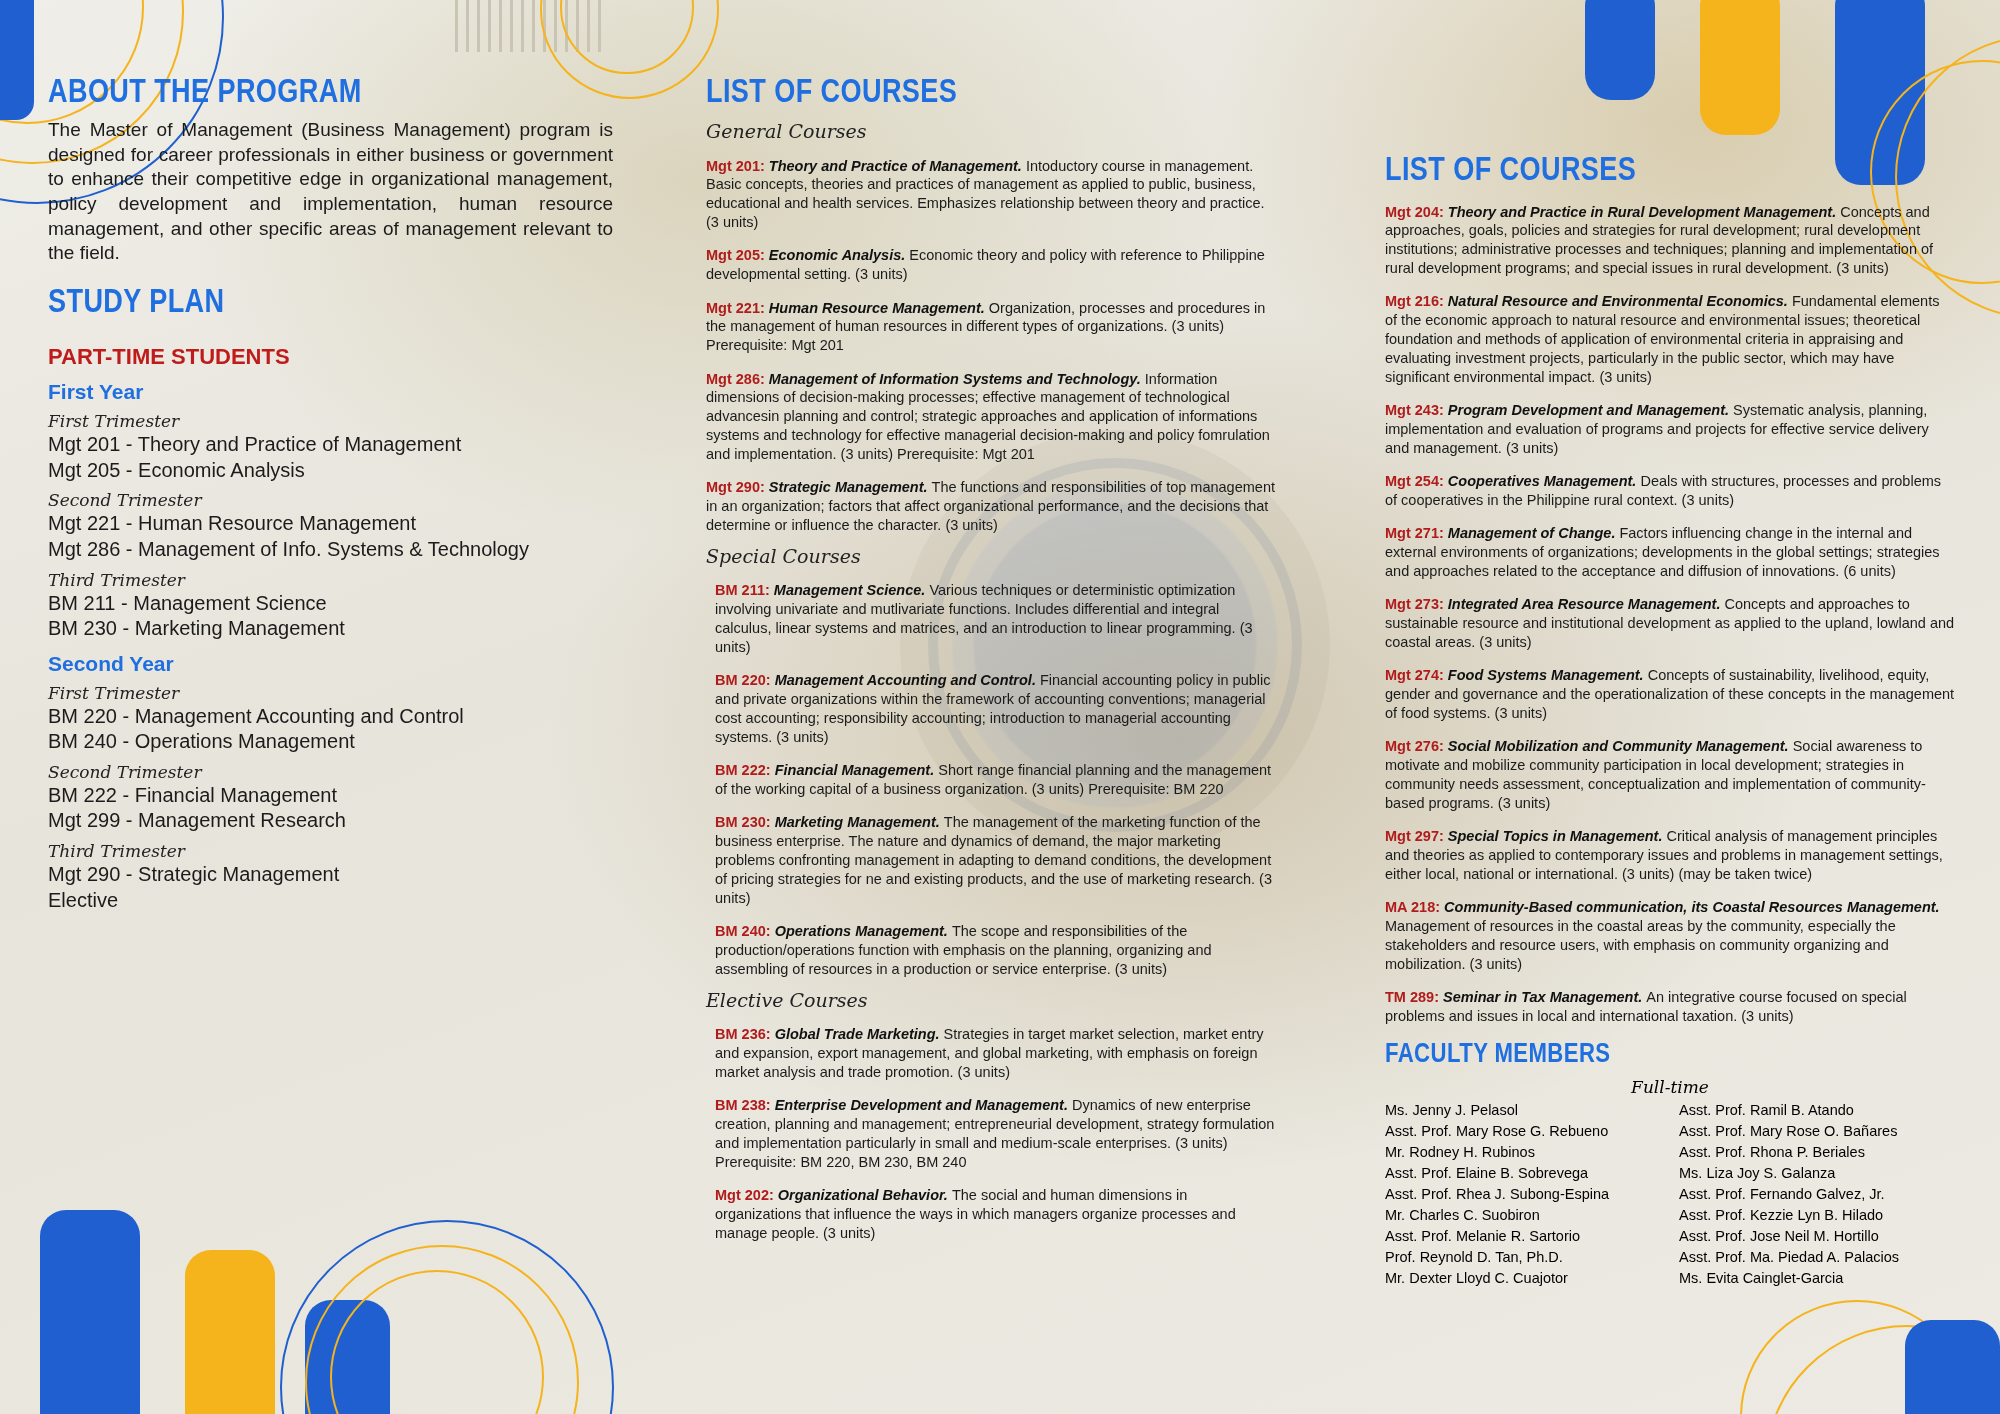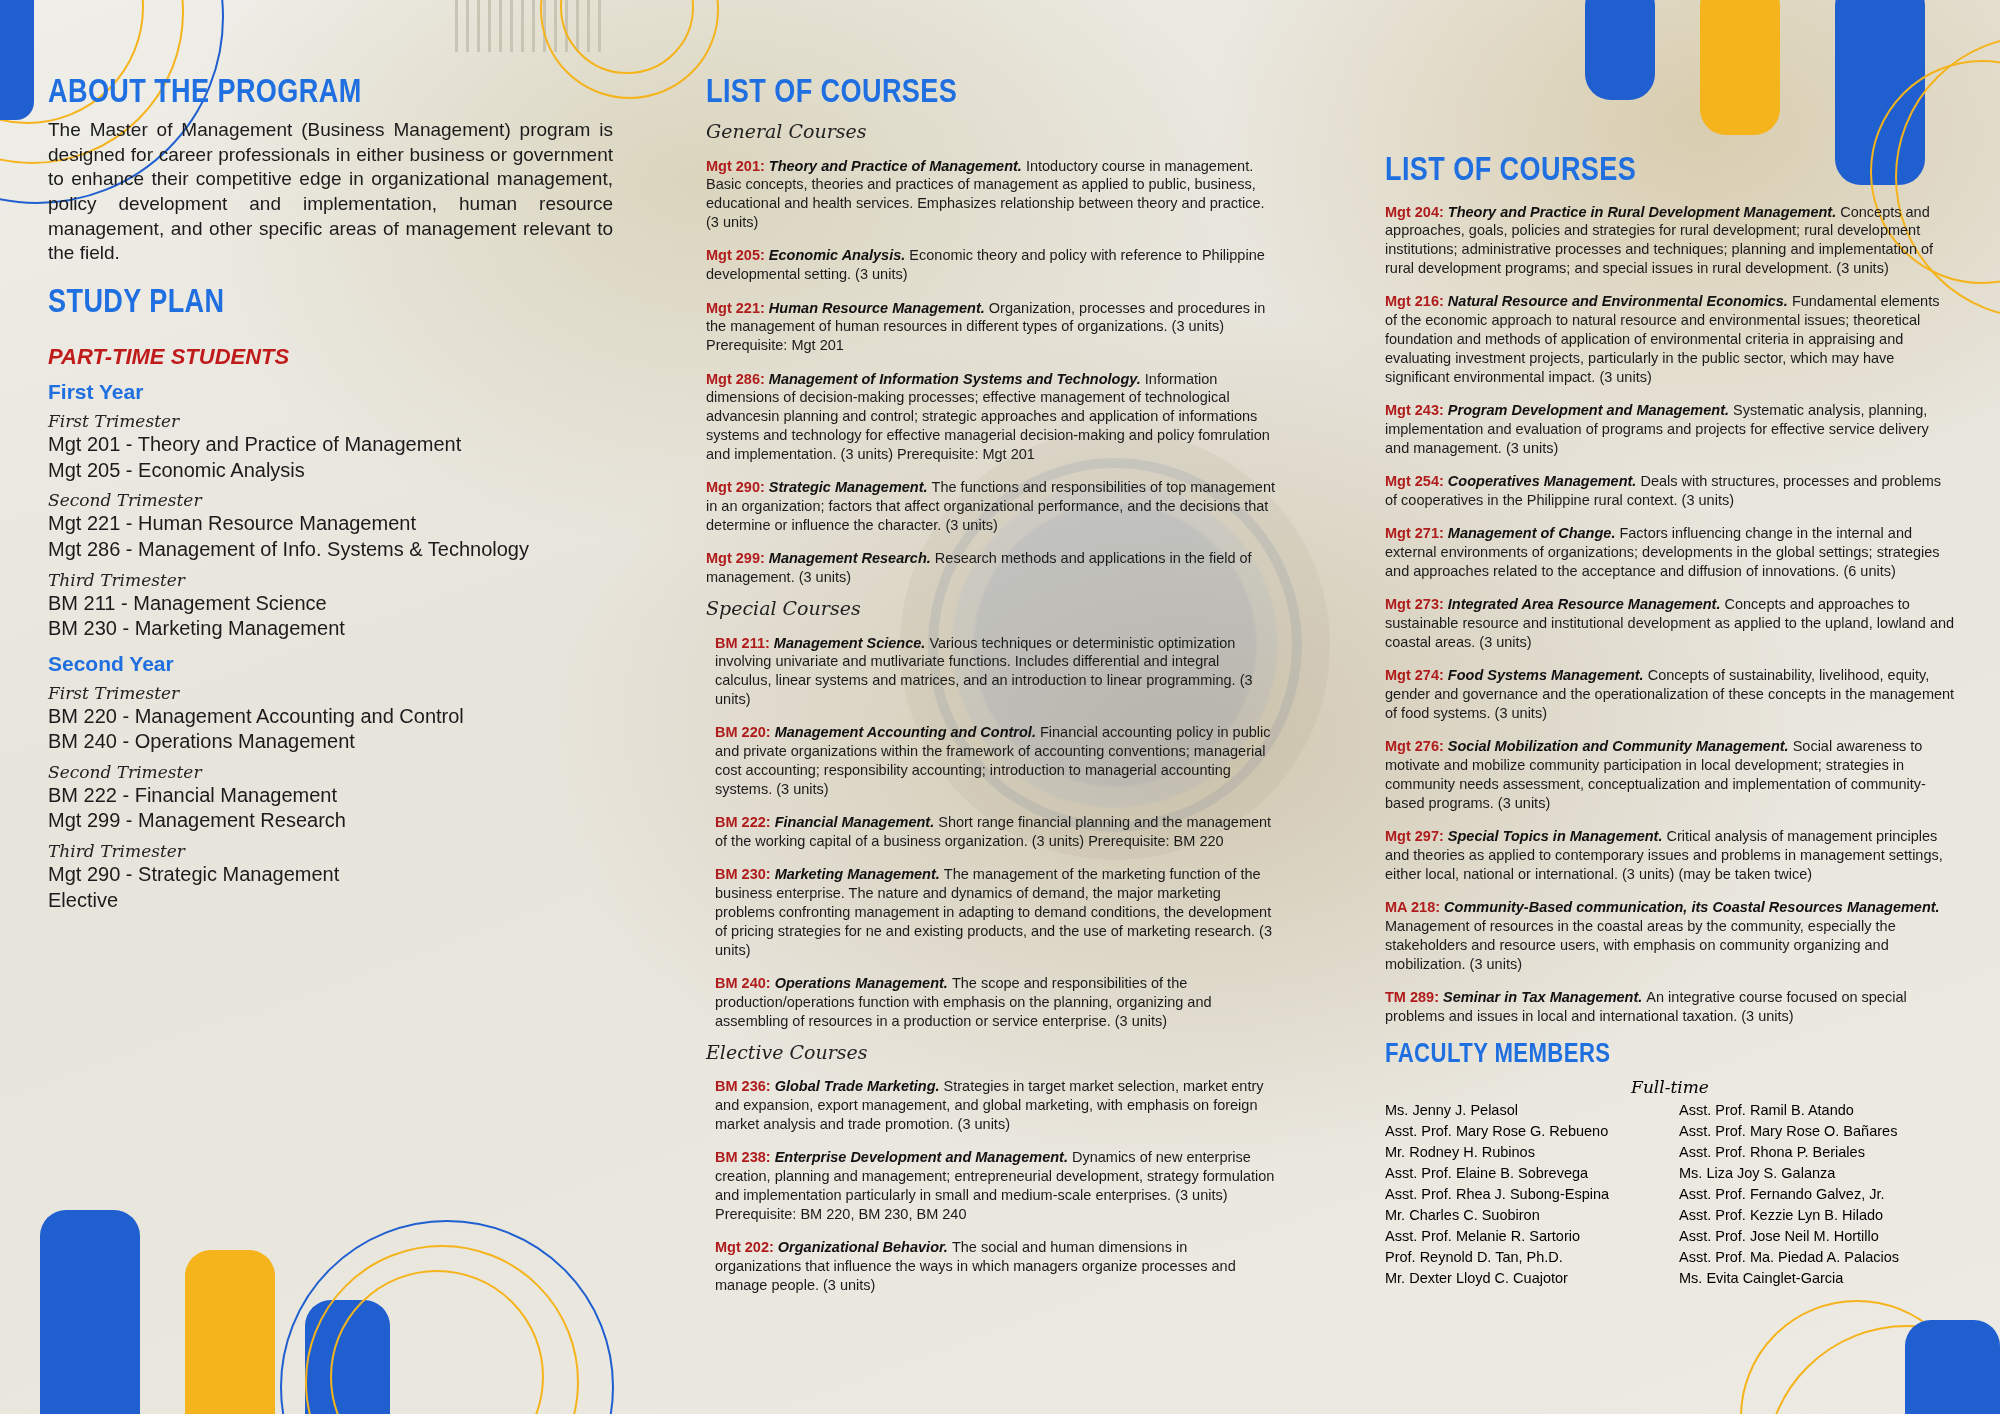--- a/index.html
+++ b/index.html
@@ -50,21 +50,21 @@
     font-stretch:condensed;
   }
   .script{
     font-family:"DejaVu Serif", serif;
     font-style:italic;font-size:19px;color:#222;margin:10px 0 6px;
   }
   p.body{
     margin:0 0 8px 0;font-size:16.5px;line-height:1.28;color:#1b1b1b;text-align:justify;
   }
   .about p{font-size:19px;line-height:1.3;text-align:justify;}
-  .sub{font-size:22px;font-weight:bold;color:#c01b1b;margin:24px 0 2px;font-style:italic;}
+  .sub{font-size:22px;font-weight:bold;color:#c01b1b;margin:24px 0 2px;}
   .year{font-size:21px;font-weight:bold;color:#1f6fe0;margin:10px 0 0;}
   .tri{font-family:"DejaVu Serif", serif;font-style:italic;font-size:17px;color:#222;margin:7px 0 1px;}
   .courseline{font-size:20px;color:#1b1b1b;line-height:1.28;}
   .code{font-weight:bold;color:#b01c1c;}
   .ctitle{font-weight:bold;font-style:italic;color:#111;margin-top:28px;}
   .entry{margin-bottom:9px;font-size:14.5px;line-height:1.3;color:#1b1b1b;text-align:left;}
   .entry.ind{padding-left:9px;}
   .fac-head{font-family:"DejaVu Serif",serif;font-style:italic;font-size:17px;text-align:center;margin:2px 0 3px;}
   .fac-grid{display:flex;gap:18px;font-size:14.5px;line-height:1.45;}
   .fac-grid div{flex:1;}
@@ -152,21 +152,20 @@
 
   <div class="col" style="left:706px;top:72px;width:570px;">
     <h1 class="head">LIST OF COURSES</h1>
     <div id="mid-groups">
         <div class="script">General Courses</div>
         <p class="entry"><span class="code">Mgt 201: </span><span class="ctitle">Theory and Practice of Management. </span> <span>Intoductory course in management. Basic concepts, theories and practices of management as applied to public, business, educational and health services. Emphasizes relationship between theory and practice. (3 units)</span></p>
         <p class="entry"><span class="code">Mgt 205: </span><span class="ctitle">Economic Analysis. </span> <span>Economic theory and policy with reference to Philippine developmental setting. (3 units)</span></p>
         <p class="entry"><span class="code">Mgt 221: </span><span class="ctitle">Human Resource Management. </span> <span>Organization, processes and procedures in the management of human resources in different types of organizations. (3 units) Prerequisite: Mgt 201</span></p>
         <p class="entry"><span class="code">Mgt 286: </span><span class="ctitle">Management of Information Systems and Technology. </span> <span>Information dimensions of decision-making processes; effective management of technological advancesin planning and control; strategic approaches and application of informations systems and technology for effective managerial decision-making and policy fomrulation and implementation. (3 units) Prerequisite: Mgt 201</span></p>
         <p class="entry"><span class="code">Mgt 290: </span><span class="ctitle">Strategic Management. </span> <span>The functions and responsibilities of top management in an organization; factors that affect organizational performance, and the decisions that determine or influence the character. (3 units)</span></p>
-        <p class="entry"><span class="code">Mgt 299: </span><span class="ctitle">Management Research. </span> <span>Research methods and applications in the field of management. (3 units)</span></p>
         <div class="script">Special Courses</div>
         <p class="entry ind"><span class="code">BM 211: </span><span class="ctitle">Management Science. </span> <span>Various techniques or deterministic optimization involving univariate and mutlivariate functions. Includes differential and integral calculus, linear systems and matrices, and an introduction to linear programming. (3 units)</span></p>
         <p class="entry ind"><span class="code">BM 220: </span><span class="ctitle">Management Accounting and Control. </span> <span>Financial accounting policy in public and private organizations within the framework of accounting conventions; managerial cost accounting; responsibility accounting; introduction to managerial accounting systems. (3 units)</span></p>
         <p class="entry ind"><span class="code">BM 222: </span><span class="ctitle">Financial Management. </span> <span>Short range financial planning and the management of the working capital of a business organization. (3 units) Prerequisite: BM 220</span></p>
         <p class="entry ind"><span class="code">BM 230: </span><span class="ctitle">Marketing Management. </span> <span>The management of the marketing function of the business enterprise. The nature and dynamics of demand, the major marketing problems confronting management in adapting to demand conditions, the development of pricing strategies for ne and existing products, and the use of marketing research. (3 units)</span></p>
         <p class="entry ind"><span class="code">BM 240: </span><span class="ctitle">Operations Management. </span> <span>The scope and responsibilities of the production/operations function with emphasis on the planning, organizing and assembling of resources in a production or service enterprise. (3 units)</span></p>
         <div class="script">Elective Courses</div>
         <p class="entry ind"><span class="code">BM 236: </span><span class="ctitle">Global Trade Marketing. </span> <span>Strategies in target market selection, market entry and expansion, export management, and global marketing, with emphasis on foreign market analysis and trade promotion. (3 units)</span></p>
         <p class="entry ind"><span class="code">BM 238: </span><span class="ctitle">Enterprise Development and Management. </span> <span>Dynamics of new enterprise creation, planning and management; entrepreneurial development, strategy formulation and implementation particularly in small and medium-scale enterprises. (3 units) Prerequisite: BM 220, BM 230, BM 240</span></p>
         <p class="entry ind"><span class="code">Mgt 202: </span><span class="ctitle">Organizational Behavior. </span> <span>The social and human dimensions in organizations that influence the ways in which managers organize processes and manage people. (3 units)</span></p>

